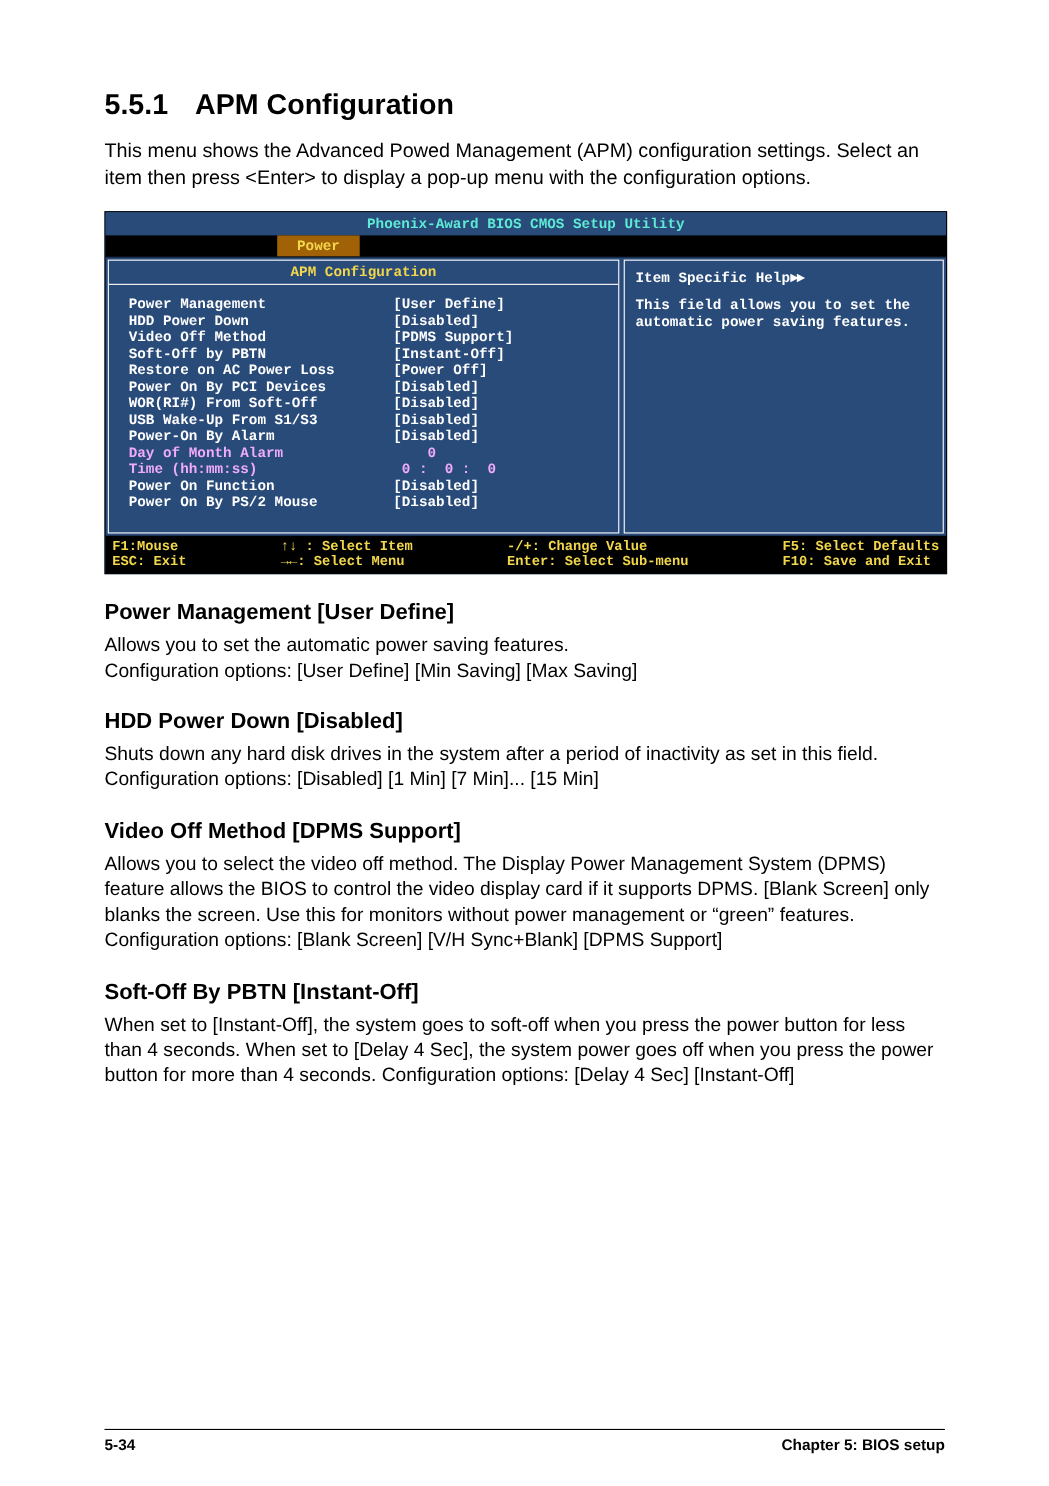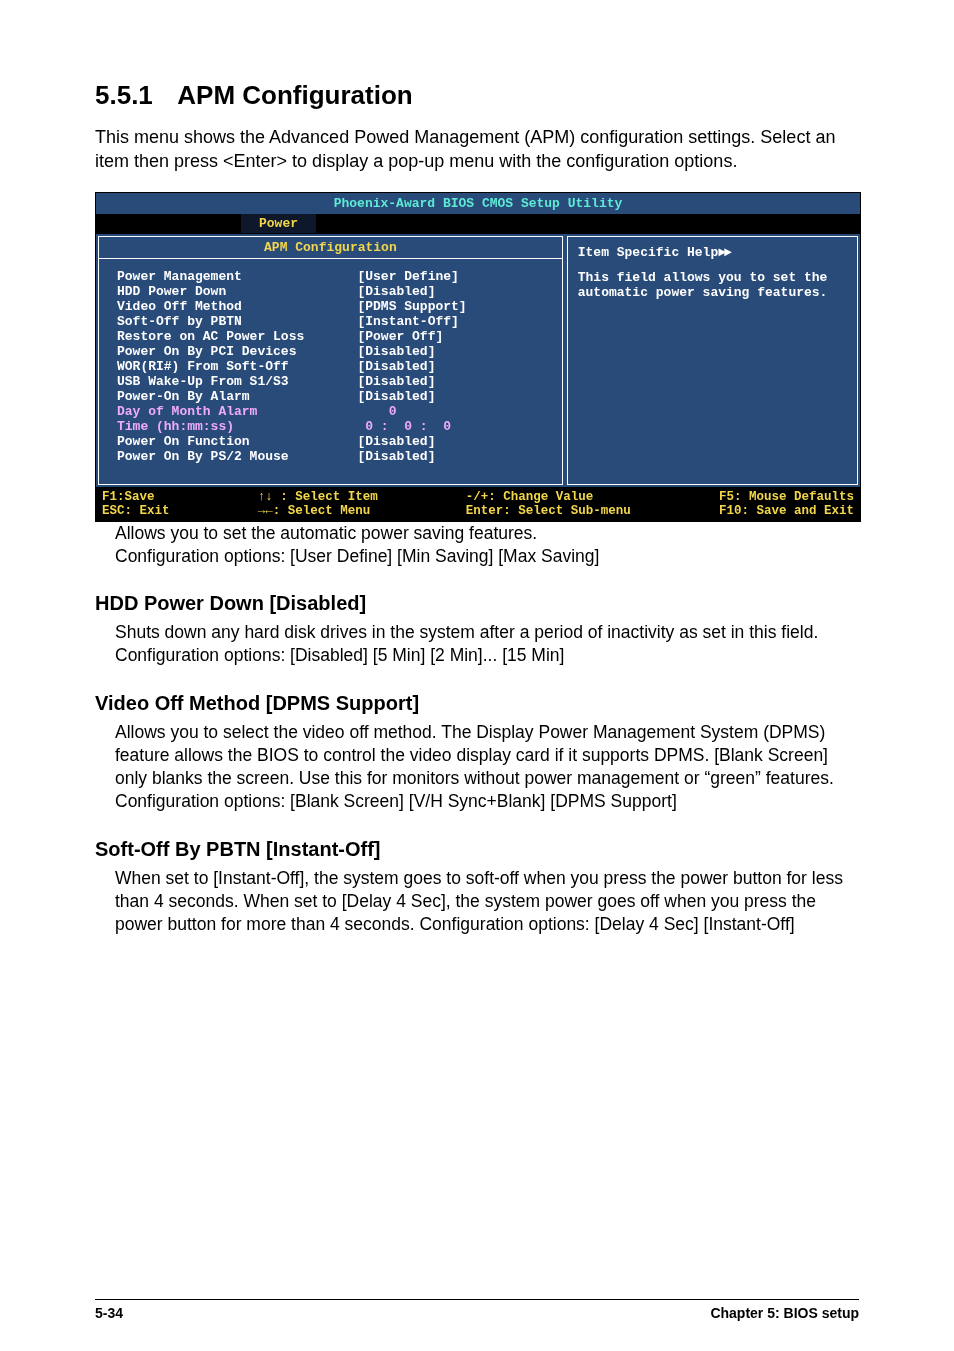--- a/index.html
+++ b/index.html
@@ -50,24 +50,25 @@
     font-weight:bold;
   }
   .bios-tabs {
     background:#000;
     color:#fff;
     display:flex;
     padding:0;
   }
   .bios-tabs .spacer-left { width:145px; }
   .bios-tab-active {
-    background:#0f172a;
+    background:#a16207;
     color:#F2D64B;
     padding:2px 18px;
     font-weight:bold;
+    margin-left:11px;
   }
   .bios-body {
     display:flex;
     border-top:1px solid #000;
   }
   .bios-main {
     flex:1.6;
     border-right:1px solid #fff;
     border-top:1px solid #fff;
     border-left:1px solid #fff;
@@ -128,21 +129,20 @@
   
   .sub-h {
     font-size:20px;
     font-weight:bold;
     margin-top:24px;
     margin-bottom:6px;
   }
   .body-text {
     font-size:17.5px;
     line-height:1.33;
-    margin-left:20px;
   }
 
   
   .page-footer {
     position:absolute;
     left:0; right:0; bottom:30px;
     padding:0 95px;
     display:flex;
     justify-content:space-between;
     font-size:14px;
@@ -186,37 +186,38 @@
         <div class="bios-side-content">
           <div class="help-head">
             <span>Item Specific Help</span><span class="help-arrows">►►</span>
           </div>
           <div style="height:10px"></div>
           <div style="font-weight:bold;">This field allows you to set the automatic power saving features.</div>
         </div>
       </div>
     </div>
     <div class="bios-footer">
-      <div class="seg"><span>F1:Save</span>
+      <div class="seg"><span>F1:Mouse</span>
 <span>ESC: Exit</span></div>
       <div class="seg"><span>↑↓ : Select Item</span>
 <span>→←: Select Menu</span></div>
       <div class="seg"><span>-/+: Change Value</span>
 <span>Enter: Select Sub-menu</span></div>
-      <div class="seg"><span>F5: Mouse Defaults</span>
+      <div class="seg"><span>F5: Select Defaults</span>
 <span>F10: Save and Exit</span></div>
     </div>
   </div>
 
   <div id="subs">
+      <div class="sub-h">Power Management [User Define]</div>
       <div class="body-text" style="white-space: pre-line;">Allows you to set the automatic power saving features.
 Configuration options: [User Define] [Min Saving] [Max Saving]</div>
       <div class="sub-h">HDD Power Down [Disabled]</div>
       <div class="body-text" style="white-space: pre-line;">Shuts down any hard disk drives in the system after a period of inactivity as set in this field.
-Configuration options: [Disabled] [5 Min] [2 Min]... [15 Min]</div>
+Configuration options: [Disabled] [1 Min] [7 Min]... [15 Min]</div>
       <div class="sub-h">Video Off Method [DPMS Support]</div>
       <div class="body-text" style="white-space: pre-line;">Allows you to select the video off method. The Display Power Management System (DPMS) feature allows the BIOS to control the video display card if it supports DPMS. [Blank Screen] only blanks the screen. Use this for monitors without power management or “green” features.
 Configuration options: [Blank Screen] [V/H Sync+Blank] [DPMS Support]</div>
       <div class="sub-h">Soft-Off By PBTN [Instant-Off]</div>
       <div class="body-text" style="white-space: pre-line;">When set to [Instant-Off], the system goes to soft-off when you press the power button for less than 4 seconds. When set to [Delay 4 Sec], the system power goes off when you press the power button for more than 4 seconds. Configuration options: [Delay 4 Sec] [Instant-Off]</div>
     </div>
 
   <div class="page-footer">
     <div class="hr"></div>
     <span>5-34</span>

